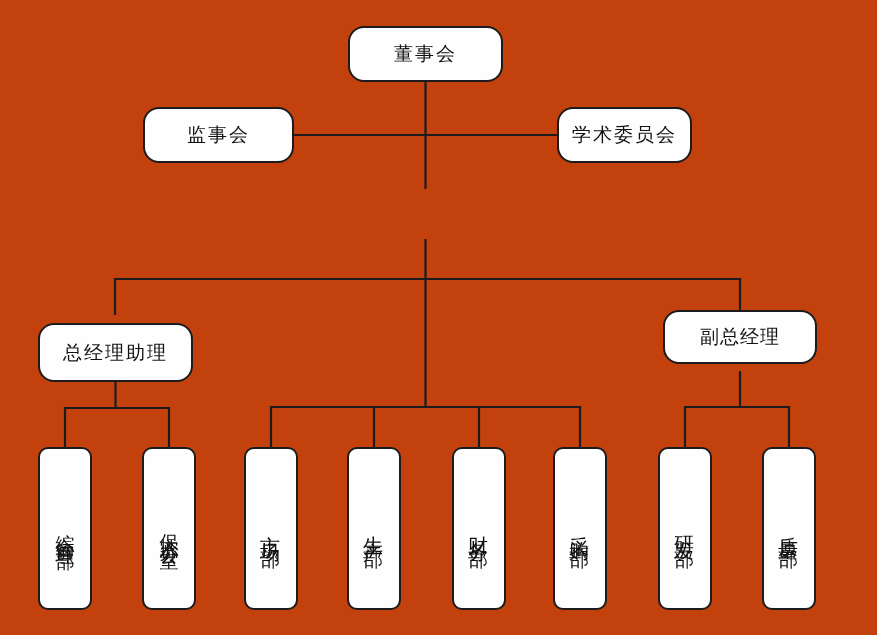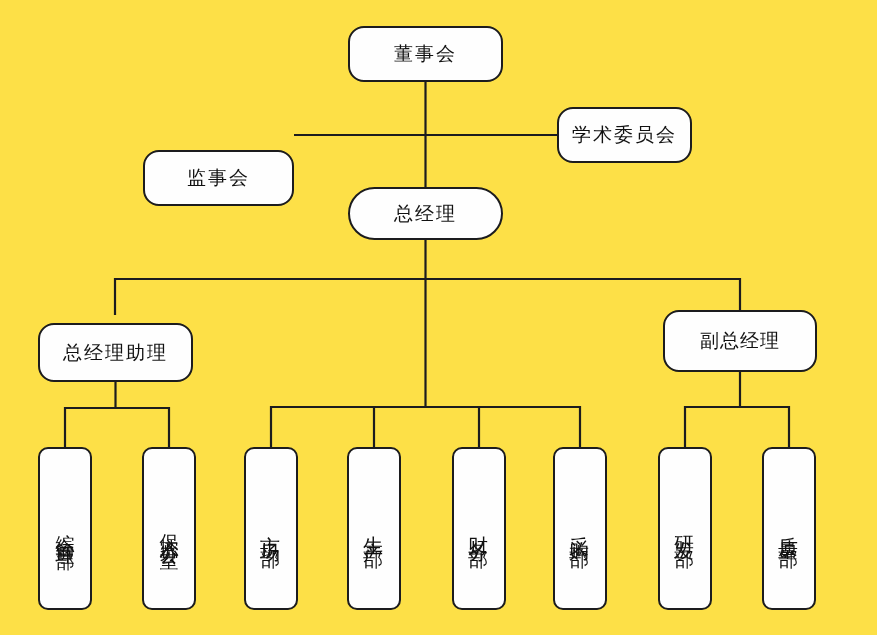--- a/index.html
+++ b/index.html
@@ -2,21 +2,21 @@
 <html><head>
 <meta charset="utf-8">
 <style>
   * { margin: 0; padding: 0; box-sizing: border-box; }
   html, body { background: #ffffff; }
   body { font-family: "Liberation Sans", "DejaVu Sans", sans-serif; }
   #canvas {
     position: relative;
     width: 877px;
     height: 635px;
-    background: #fde047;
+    background: #c2410c;
     overflow: hidden;
     color: #151515;
   }
   #wires {
     position: absolute;
     left: 0; top: 0;
     width: 877px; height: 635px;
   }
   .node {
     position: absolute;
@@ -89,35 +89,32 @@
       <line x1="685" y1="407" x2="789" y2="407"></line>
       <line x1="685" y1="406" x2="685" y2="448"></line>
       <line x1="789" y1="406" x2="789" y2="448"></line>
     </g>
   </svg>
 
   <div class="node hnode" style="left:348px; top:26px; width:155px; height:56px;">
     <span>董事会</span>
   </div>
 
-  <div class="node hnode" style="left:143px; top:107px; width:151px; height:56px;margin-top:43px;">
+  <div class="node hnode" style="left:143px; top:107px; width:151px; height:56px;">
     <span>监事会</span>
   </div>
   <div class="node hnode" style="left:557px; top:107px; width:135px; height:56px;">
     <span>学术委员会</span>
   </div>
 
-  <div class="node hnode stadium" style="left:348px; top:187px; width:155px; height:53px;">
-    <span>总经理</span>
-  </div>
 
   <div class="node hnode" style="left:38px; top:314px; width:155px; height:59px;margin-top:9px;">
     <span>总经理助理</span>
   </div>
-  <div class="node hnode two-line" style="left:663px; top:310px; width:154px; height:62px;">
+  <div class="node hnode two-line" style="left:663px; top:310px; width:154px; height:54px;">
     <div>副总经理</div>
   </div>
 
   <div class="node vnode" style="left:38px; top:447px; width:54px; height:163px;">
     <span class="vtext chars5">综合管理部</span>
   </div>
   <div class="node vnode" style="left:142px; top:447px; width:54px; height:163px;">
     <span class="vtext chars5">保密办公室</span>
   </div>
   <div class="node vnode" style="left:244px; top:447px; width:54px; height:163px;">

